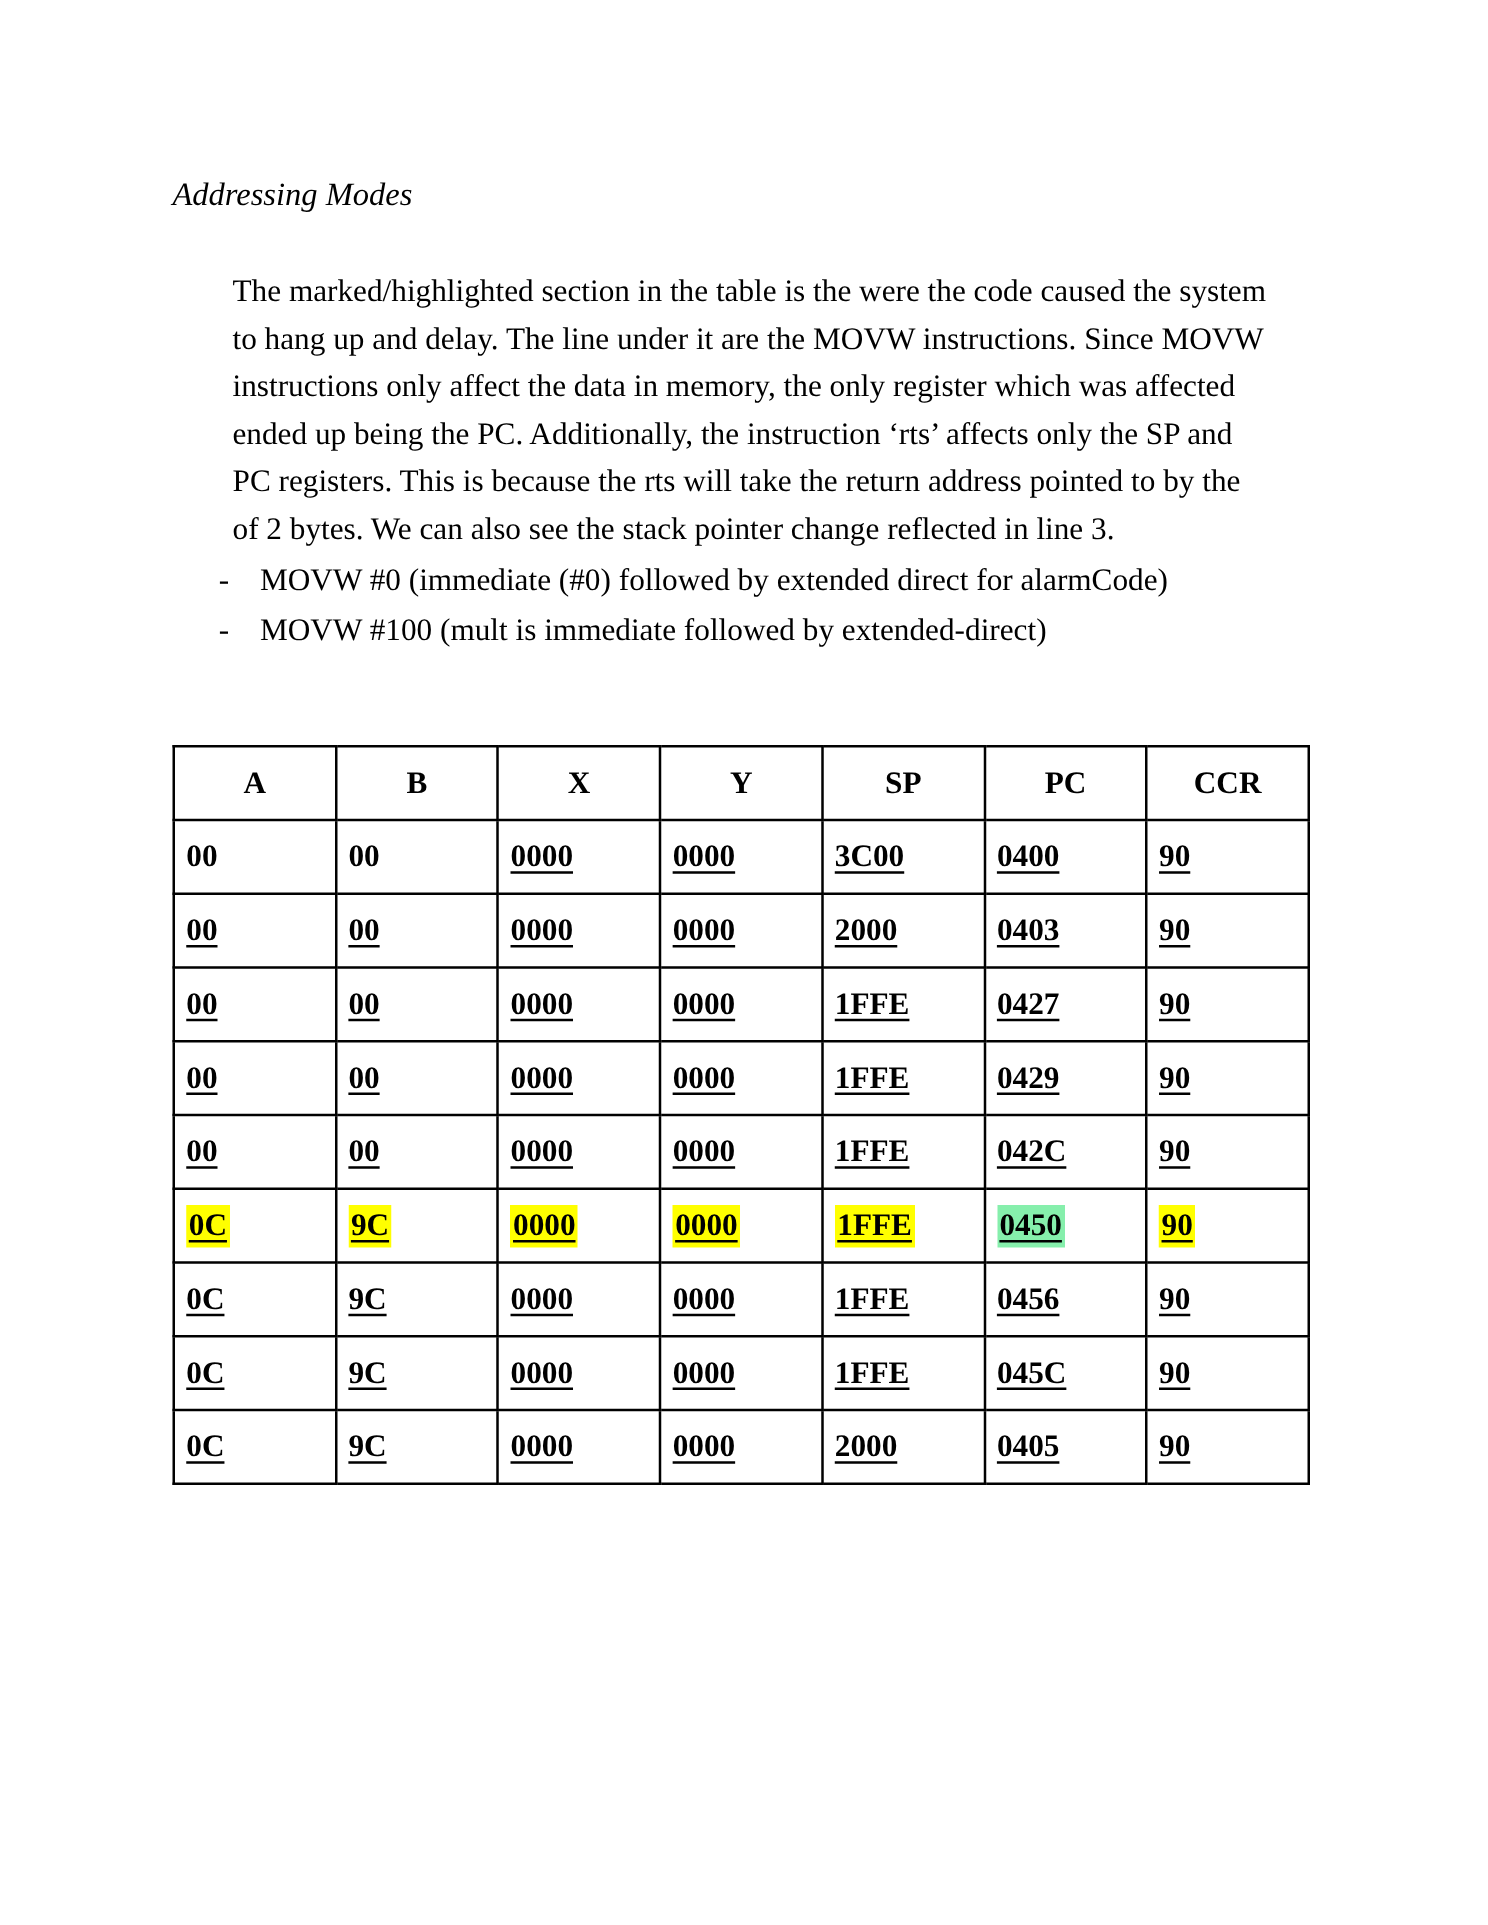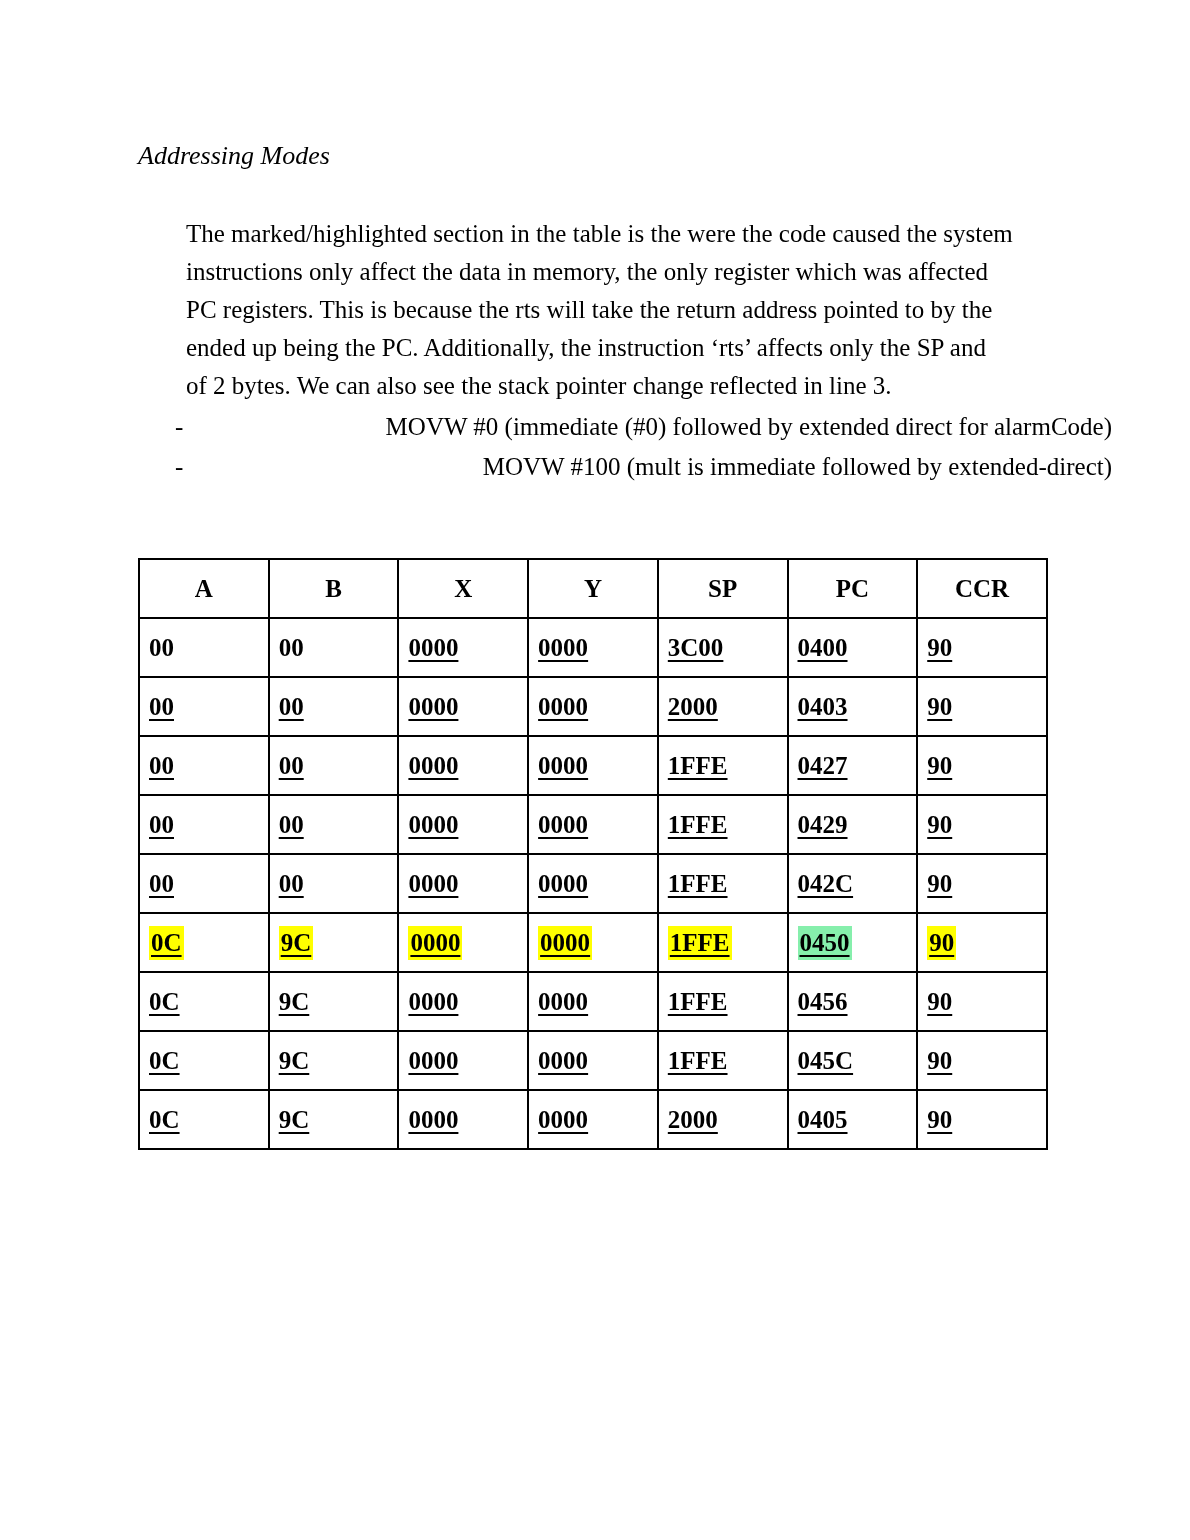--- a/index.html
+++ b/index.html
@@ -35,21 +35,21 @@
     display: flex;
     font-size: 25px;
     line-height: 40px;
   }
   .bullet-marker {
     display: inline-block;
     margin-left: 37px;
     width: 33px;
     flex: 0 0 auto;
   }
-  .bullet-text { flex: 1 1 auto; text-align: right; }
+  .bullet-text { flex: 1 1 auto; }
   table.register-table {
     margin-top: 71px;
     width: 910px;
     border-collapse: collapse;
     table-layout: fixed;
   }
   .register-table th, .register-table td {
     border: 2px solid #000000;
     font-weight: bold;
     font-size: 25px;
@@ -77,23 +77,24 @@
 </style>
 </head>
 <body>
 
 <div class="page">
 
   <h1 class="doc-title">Addressing Modes</h1>
 
   <div class="paragraph">
     <div class="para-line">The marked/highlighted section in the table is the were the code caused the system</div>
+    <div class="para-line">to hang up and delay. The line under it are the MOVW instructions. Since MOVW</div>
     <div class="para-line">instructions only affect the data in memory, the only register which was affected</div>
+    <div class="para-line">ended up being the PC. Additionally, the instruction ‘rts’ affects only the SP and</div>
     <div class="para-line">PC registers. This is because the rts will take the return address pointed to by the</div>
-    <div class="para-line">ended up being the PC. Additionally, the instruction ‘rts’ affects only the SP and</div>
     <div class="para-line">of 2 bytes. We can also see the stack pointer change reflected in line 3.</div>
   </div>
 
   <div class="bullet-list">
     <div class="bullet-item">
       <span class="bullet-marker">-</span>
       <span class="bullet-text">MOVW #0 (immediate (#0) followed by extended direct for alarmCode)</span>
     </div>
     <div class="bullet-item">
       <span class="bullet-marker">-</span>

